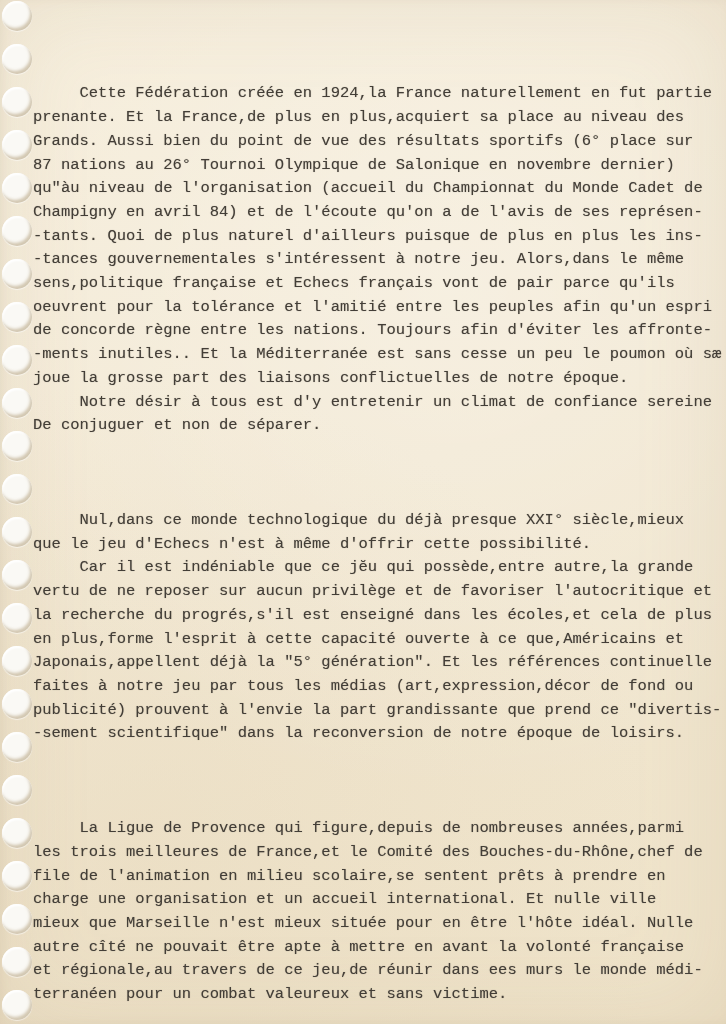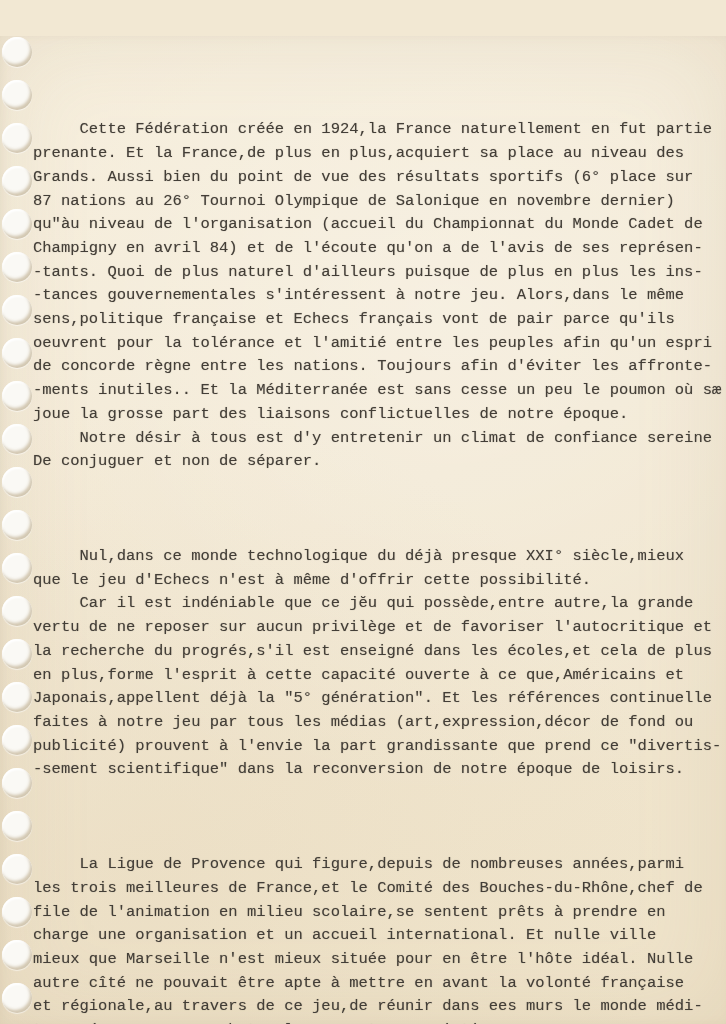--- a/index.html
+++ b/index.html
@@ -8,21 +8,20 @@
     background:var(--paper-bg,#f2e8d3);
     font-family:"Liberation Mono","DejaVu Sans Mono",monospace;
   }
   .paper{
     position:absolute;inset:0;
     background:
       radial-gradient(140% 90% at 62% 28%, rgba(255,255,255,0.28) 0%, rgba(255,255,255,0) 55%),
       radial-gradient(120% 80% at 20% 85%, rgba(222,204,170,0.25) 0%, rgba(222,204,170,0) 60%),
       linear-gradient(158deg,#f6eedc 0%, #f2e8d3 48%, #eee2c8 100%);
     box-shadow:inset 0 0 90px rgba(184,162,126,0.18), inset 3px 0 8px rgba(170,150,115,0.10);
-    margin-top:36px;
   }
   .binder-holes{
     position:absolute;left:2px;top:1px;
     display:flex;flex-direction:column;gap:13px;
   }
   .hole{
     width:30px;height:30px;border-radius:50%;
     background:var(--hole-bg,#faf9f5);
     box-shadow:inset -2px -3px 3px rgba(199,185,157,0.78), inset 1px 2px 2px #ffffff, 0 1px 1px rgba(255,255,255,0.55);
   }

